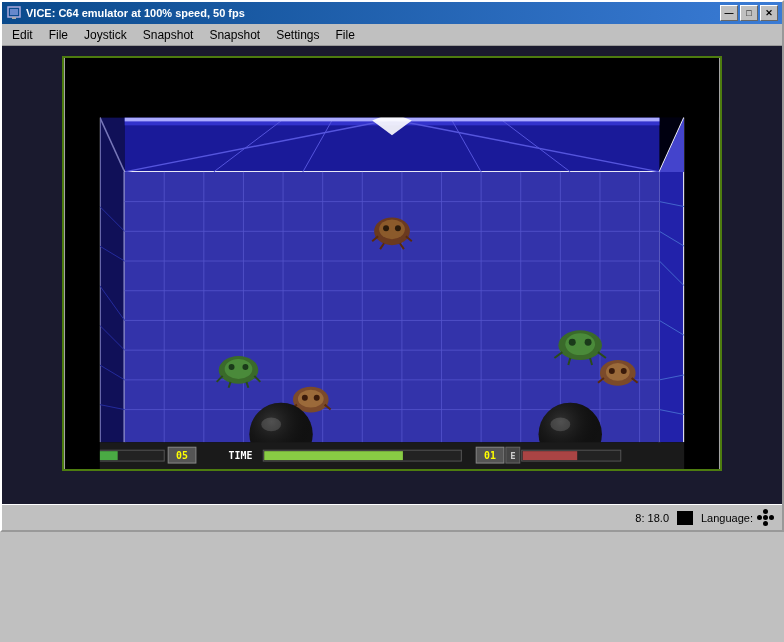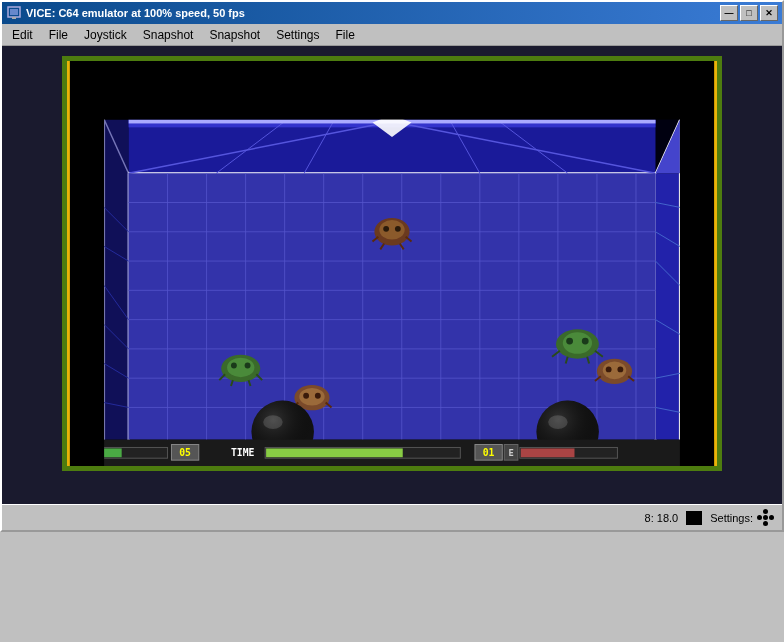--- a/index.html
+++ b/index.html
@@ -104,23 +104,23 @@
       flex-direction: column;
       align-items: center;
       justify-content: flex-start;
       padding: 10px;
     }
 
     .game-screen {
       width: 660px;
       height: 415px;
       position: relative;
-      background: #eab308;
+      background: #a3a3a3;
       overflow: hidden;
-      border: 5px solid #4d7c0f;
+      border: 2px solid #4d7c0f;
     }
 
     
     .status-bar {
       background: #c0c0c0;
       height: 26px;
       display: flex;
       align-items: center;
       justify-content: flex-end;
       padding: 0 8px;
@@ -379,21 +379,21 @@
         <rect x="0" y="0" width="35" height="415" fill="#000"></rect>
         <rect x="625" y="0" width="35" height="415" fill="#000"></rect>
       </svg>
     </div>
   </div>
 
   <div class="status-bar">
     <span class="status-text">8: 18.0</span>
     <div class="speed-square"></div>
     <div class="status-joystick">
-      <span>Settings:</span>
+      <span>Language:</span>
       <div class="joystick-icon">
         <div class="j-empty"></div>
           <div class="j-dot"></div>
           <div class="j-empty"></div>
         <div class="j-dot"></div>
           <div class="j-dot"></div>
           <div class="j-dot"></div>
         <div class="j-empty"></div>
           <div class="j-dot"></div>
           <div class="j-empty"></div>

